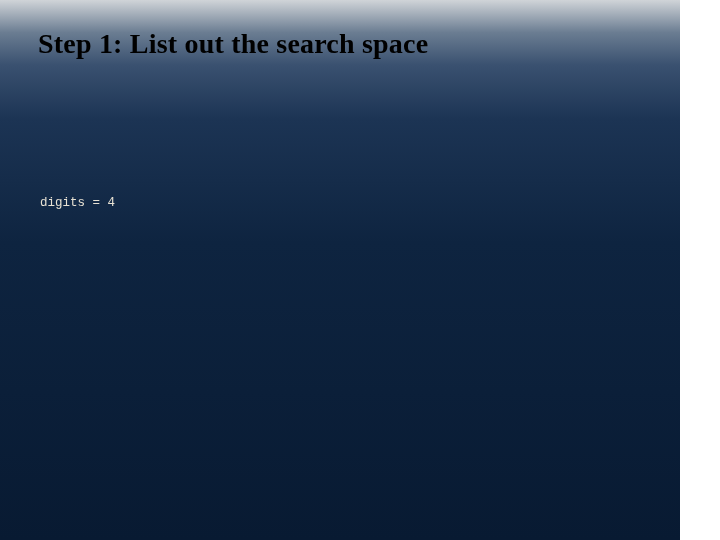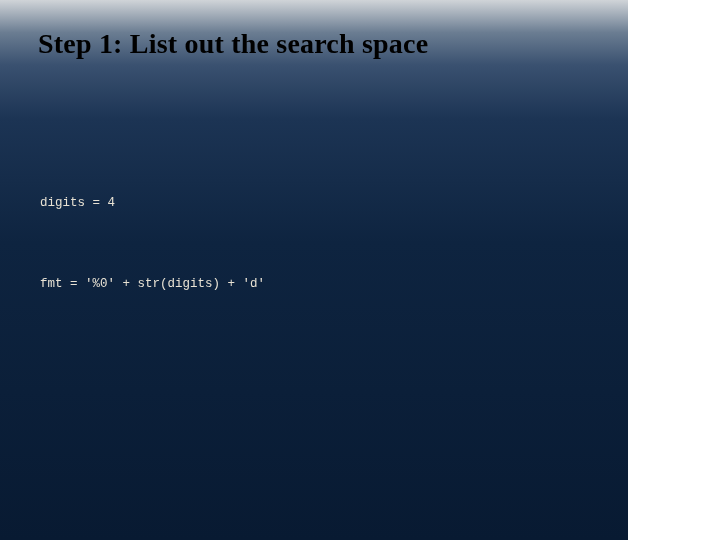--- a/index.html
+++ b/index.html
@@ -3,21 +3,21 @@
 <meta charset="utf-8">
 <style>
   html, body {
     margin: 0;
     padding: 0;
     width: 720px;
     height: 540px;
     overflow: hidden;
   }
   .slide {
-    width: 628px;
+    width: 680px;
     height: 540px;
     background: linear-gradient(180deg,
       #d0d4d8 0%,
       #6b7d92 6%,
       #3a5170 12%,
       #1c3454 22%,
       #0e2440 45%,
       #081a32 100%);
     position: relative;
     box-sizing: border-box;
@@ -38,24 +38,24 @@
     left: 40px;
     font-family: "Courier New", Courier, monospace;
     font-size: 12.5px;
     color: #e8e2d4;
     line-height: 1.4;
     white-space: pre;
   }
   .code-line {
     display: block;
     margin-bottom: 28px;
+    text-align: center;
   }
 </style>
 </head>
 <body>
 
 <div class="slide">
   <div class="title">Step 1:  List out the search space</div>
   <div class="code">
     <span class="code-line">digits = 4</span>
-    <span class="code-line">fmt = '%0' + str(digits) + 'd'</span>
   </div>
 </div>
 
 </body></html>

